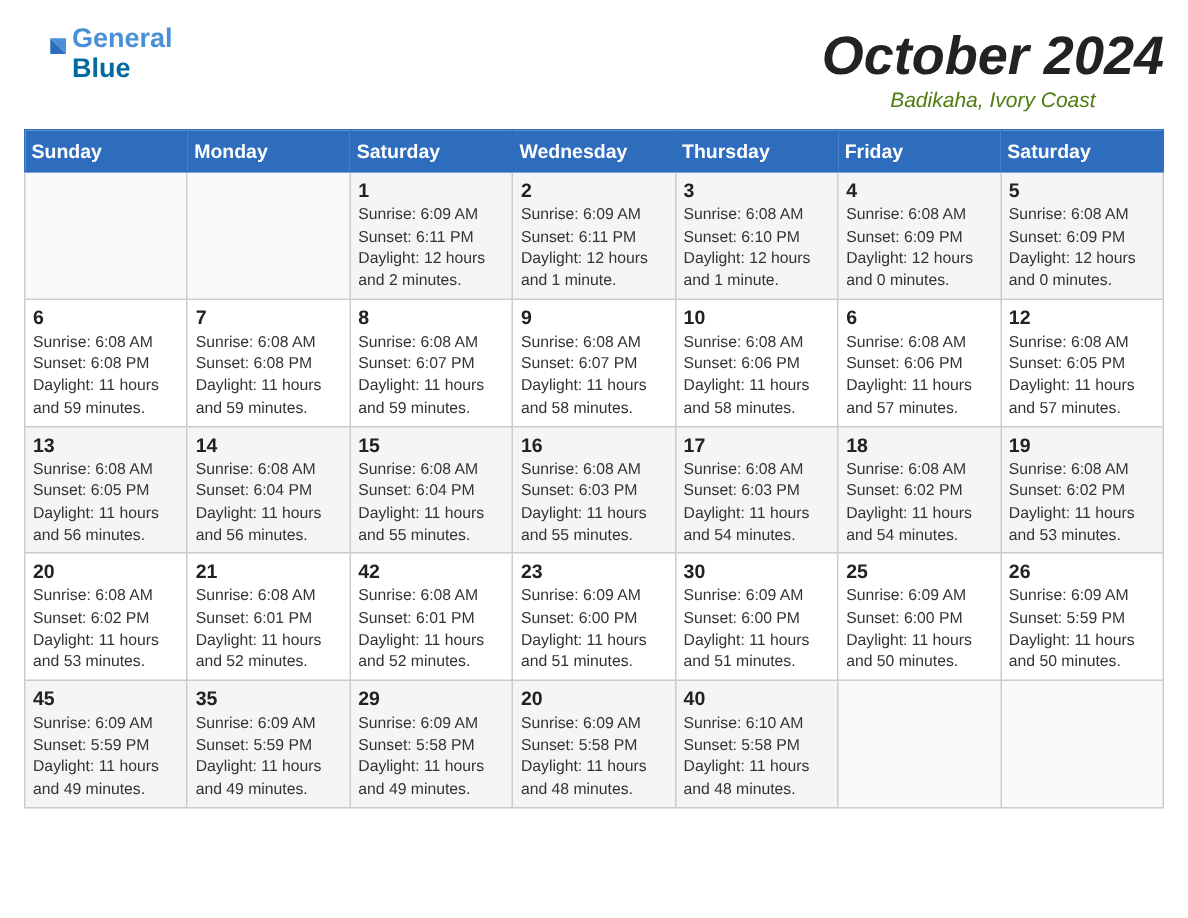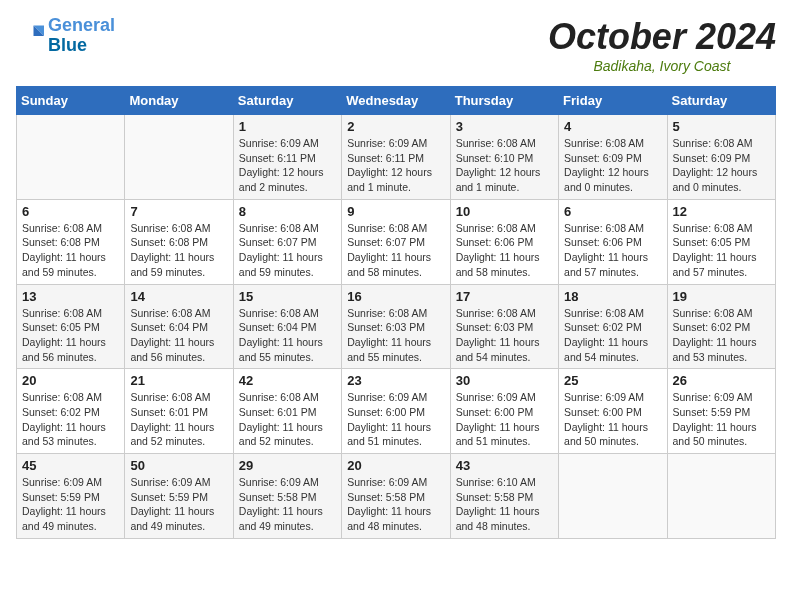--- a/index.html
+++ b/index.html
@@ -308,42 +308,42 @@
       </tr>
       <tr>
         <td>
           <span class="day-num">45</span>
           <div class="day-detail" style="white-space: pre-line;">Sunrise: 6:09 AM
 Sunset: 5:59 PM
 Daylight: 11 hours
 and 49 minutes.</div>
         </td>
         <td>
-          <span class="day-num">50</span>
+          <span class="day-num">35</span>
           <div class="day-detail" style="white-space: pre-line;">Sunrise: 6:09 AM
 Sunset: 5:59 PM
 Daylight: 11 hours
 and 49 minutes.</div>
         </td>
         <td>
           <span class="day-num">29</span>
           <div class="day-detail" style="white-space: pre-line;">Sunrise: 6:09 AM
 Sunset: 5:58 PM
 Daylight: 11 hours
 and 49 minutes.</div>
         </td>
         <td>
           <span class="day-num">20</span>
           <div class="day-detail" style="white-space: pre-line;">Sunrise: 6:09 AM
 Sunset: 5:58 PM
 Daylight: 11 hours
 and 48 minutes.</div>
         </td>
         <td>
-          <span class="day-num">43</span>
+          <span class="day-num">40</span>
           <div class="day-detail" style="white-space: pre-line;">Sunrise: 6:10 AM
 Sunset: 5:58 PM
 Daylight: 11 hours
 and 48 minutes.</div>
         </td>
         <td class="empty-cell"></td>
         <td class="empty-cell"></td>
       </tr>
     </tbody>
 </table>

